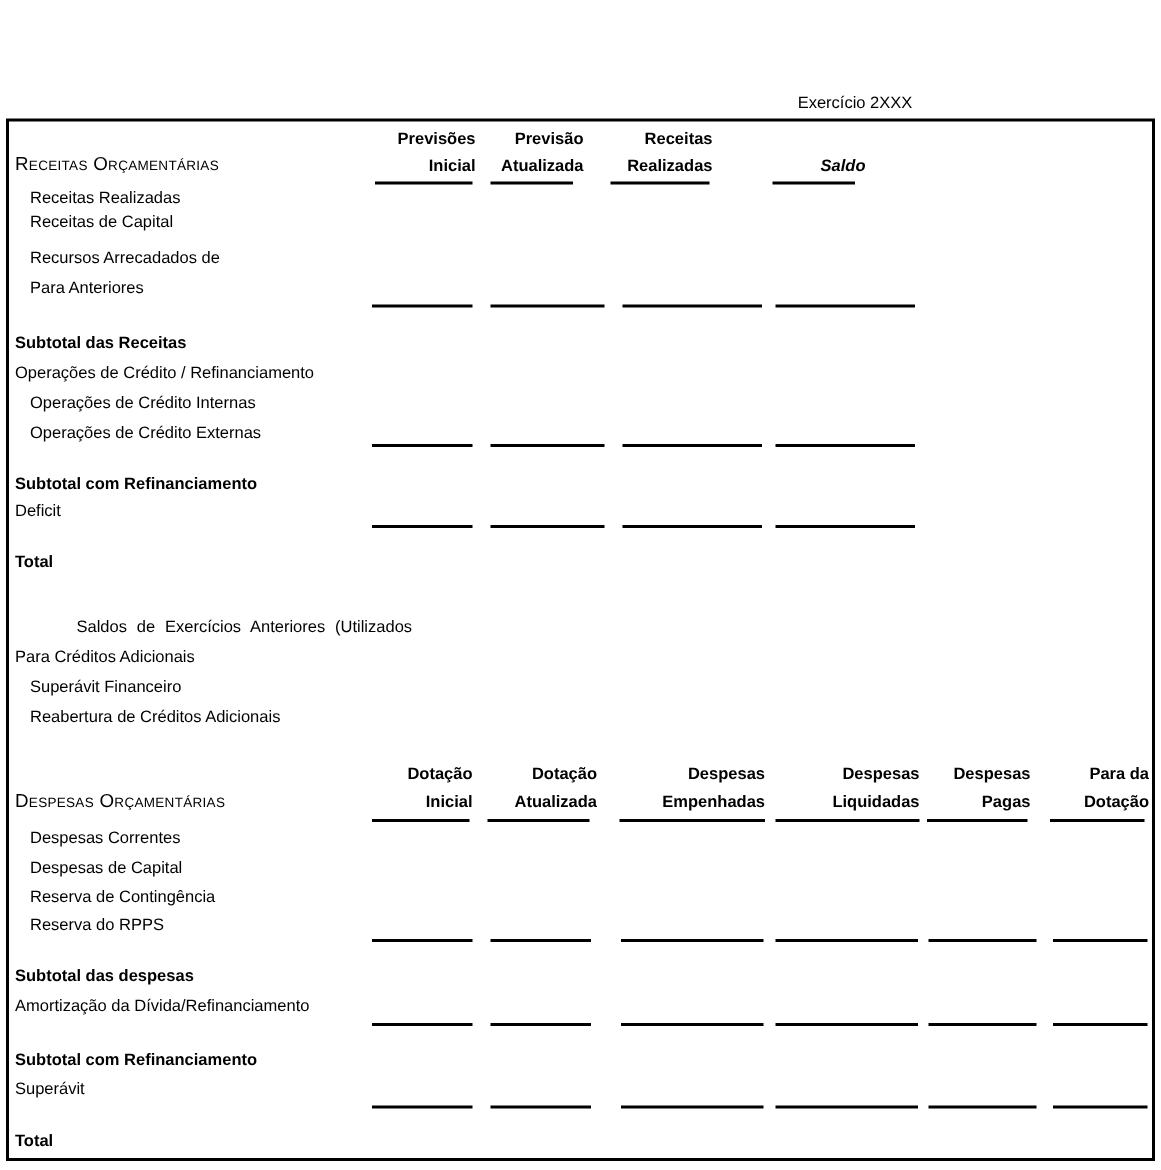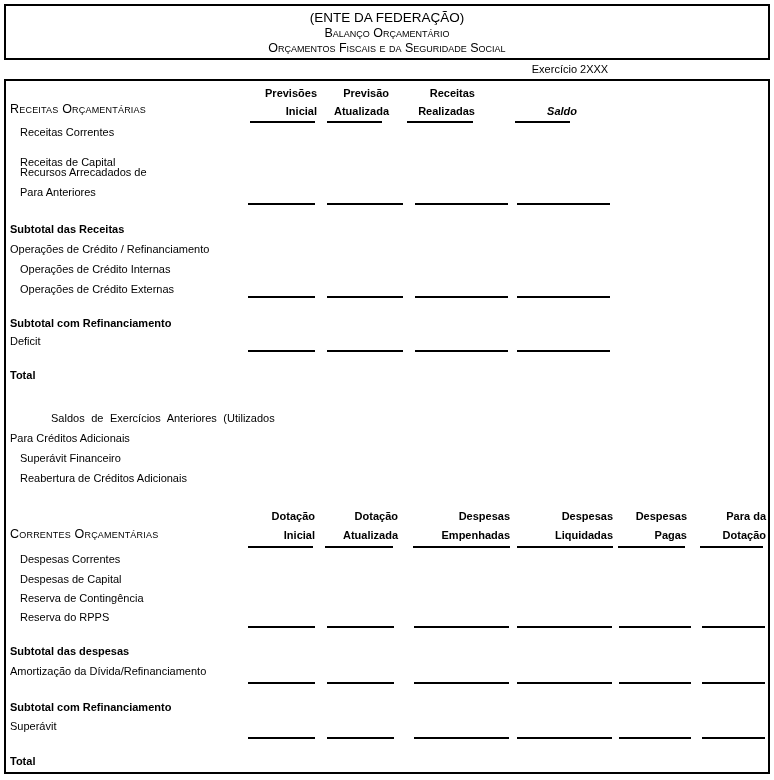--- a/index.html
+++ b/index.html
@@ -51,25 +51,20 @@
   
   .sd1b{left:248px;width:67px;} .sd2b{left:327px;width:67px;}
   .sd3b{left:414px;width:95px;} .sd4b{left:517px;width:95px;}
   .sd5b{left:619px;width:72px;} .sd6b{left:702px;width:63px;}
 </style>
 </head>
 <body>
 
 <div id="page">
 
-  <div class="title-box">
-    <div class="entity">(ENTE DA FEDERAÇÃO)</div>
-    <div class="rtitle sc">Balanço Orçamentário</div>
-    <div class="rsub sc">Orçamentos Fiscais e da Seguridade Social</div>
-  </div>
 
   <div class="exercise">Exercício 2XXX</div>
 
   <div class="main-box"></div>
 
   <div class="colhead rc1" style="top:87px">Previsões</div>
   <div class="colhead rc2" style="top:87px">Previsão</div>
   <div class="colhead rc3" style="top:87px">Receitas</div>
 
   <div class="secttl" style="top:102px">Receitas Orçamentárias</div>
@@ -78,22 +73,22 @@
   <div class="colhead rc3" style="top:105px">Realizadas</div>
   <div class="colhead rc4" style="top:105px">Saldo</div>
 
   <div class="ulrow" style="top:121px">
     <div class="seg sr1h"></div>
     <div class="seg sr2h"></div>
     <div class="seg sr3h"></div>
     <div class="seg sr4h"></div>
   </div>
 
-  <div class="lbl l1" style="top:126px">Receitas Correntes</div>
-  <div class="lbl l1" style="top:156px">Receitas de Capital</div>
+  <div class="lbl l1" style="top:126px">Receitas Realizadas</div>
+  <div class="lbl l1" style="top:142px">Receitas de Capital</div>
   <div class="lbl l1" style="top:166px">Recursos Arrecadados de</div>
   <div class="lbl l1" style="top:186px">Para Anteriores</div>
 
   <div class="ulrow" style="top:203px">
     <div class="seg sr1b"></div>
     <div class="seg sr2b"></div>
     <div class="seg sr3b"></div>
     <div class="seg sr4b"></div>
   </div>
 
@@ -126,21 +121,21 @@
   <div class="lbl l1" style="top:452px">Superávit Financeiro</div>
   <div class="lbl l1" style="top:472px">Reabertura de Créditos Adicionais</div>
 
   <div class="colhead dc1" style="top:510px">Dotação</div>
   <div class="colhead dc2" style="top:510px">Dotação</div>
   <div class="colhead dc3" style="top:510px">Despesas</div>
   <div class="colhead dc4" style="top:510px">Despesas</div>
   <div class="colhead dc5" style="top:510px">Despesas</div>
   <div class="colhead dc6" style="top:510px">Para da</div>
 
-  <div class="secttl" style="top:527px">Correntes Orçamentárias</div>
+  <div class="secttl" style="top:527px">Despesas Orçamentárias</div>
   <div class="colhead dc1" style="top:529px">Inicial</div>
   <div class="colhead dc2" style="top:529px">Atualizada</div>
   <div class="colhead dc3" style="top:529px">Empenhadas</div>
   <div class="colhead dc4" style="top:529px">Liquidadas</div>
   <div class="colhead dc5" style="top:529px">Pagas</div>
   <div class="colhead dc6" style="top:529px">Dotação</div>
 
   <div class="ulrow" style="top:546px">
     <div class="seg sd1h"></div>
     <div class="seg sd2h"></div>

